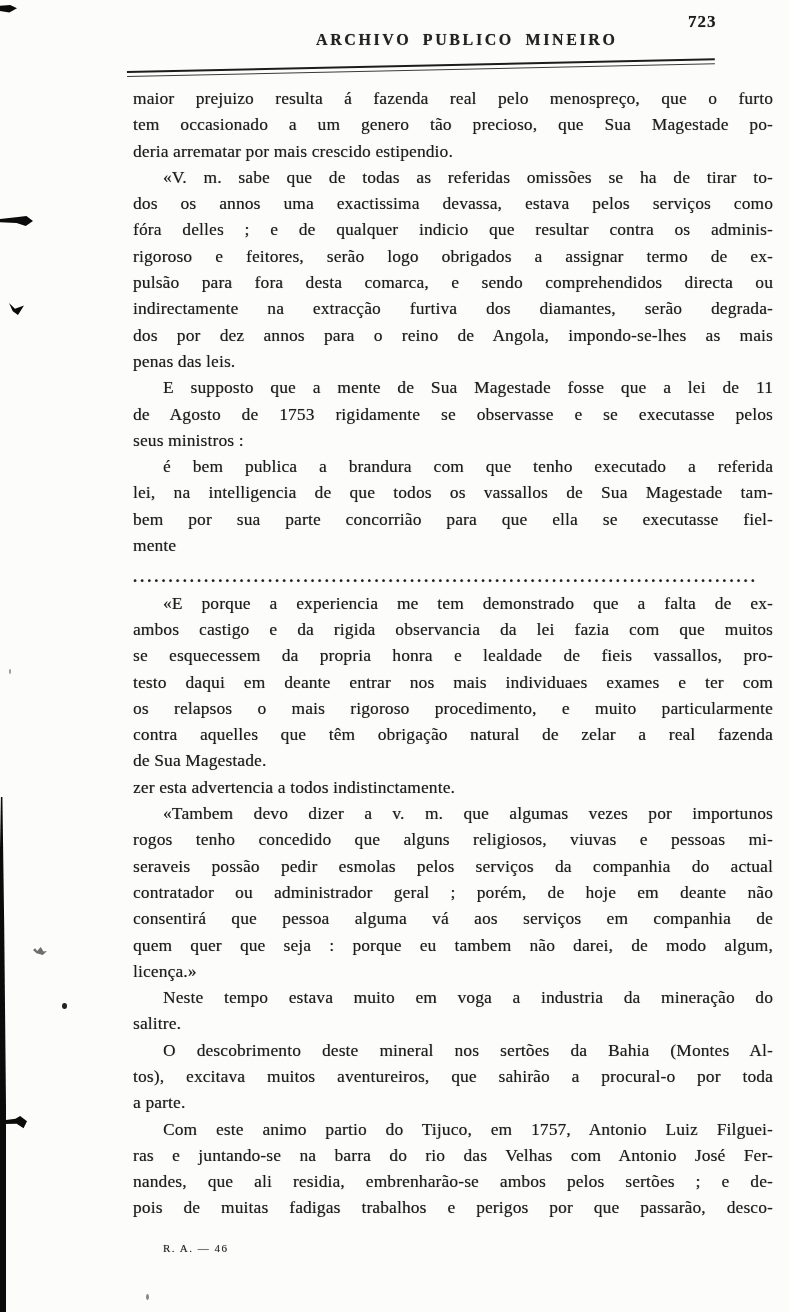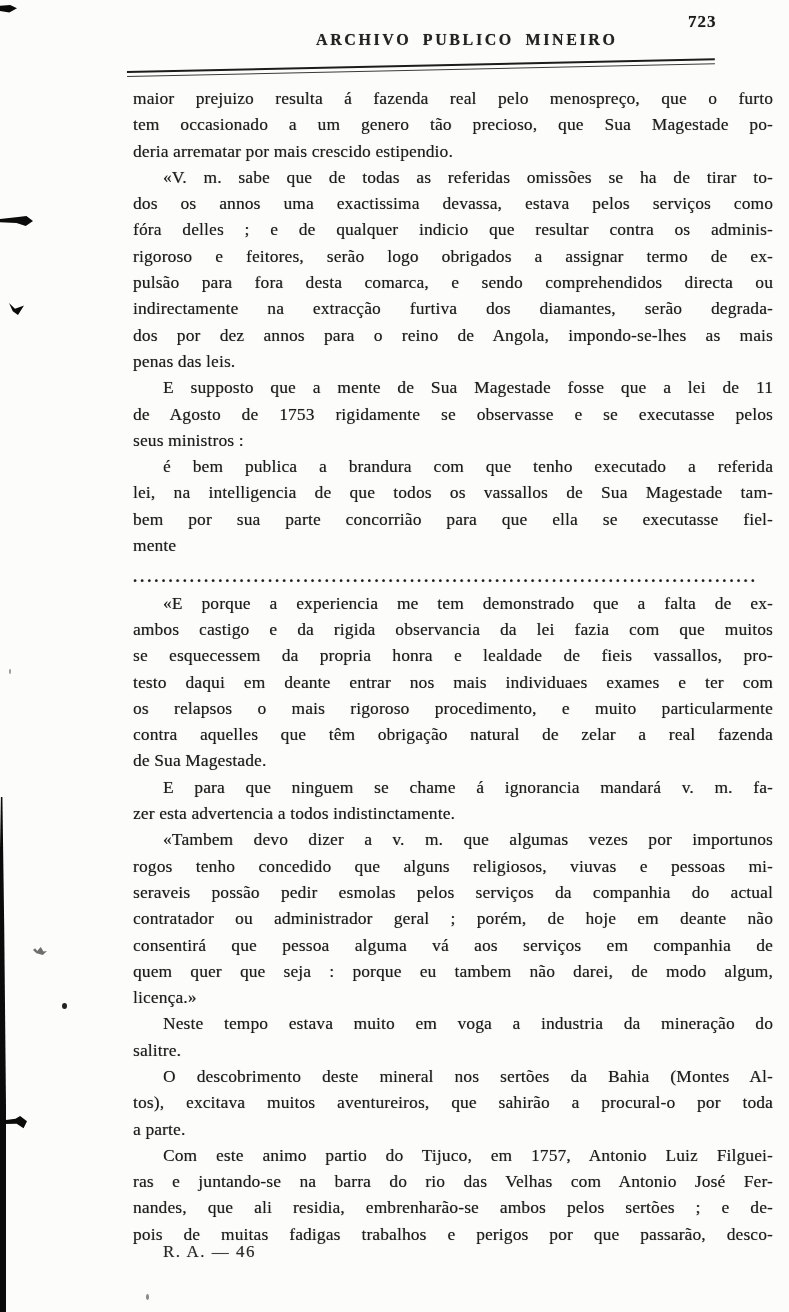--- a/index.html
+++ b/index.html
@@ -52,21 +52,21 @@
   .dots-line{
     white-space:nowrap;overflow:hidden;
     letter-spacing:3.1px;
     font-size:16px;
     min-height:26.3px;
     margin-top:5px;
     font-weight:bold;
   }
   .page-footer{
     position:absolute;left:163px;top:1242px;
-    font-size:17px;letter-spacing:1.5px;
+    font-size:11px;letter-spacing:1.5px;
     color:#2a2a2a;
     text-shadow:0 0 0.8px rgba(25,25,25,.45);
   }
   
   .art{position:absolute;background:#0b0b0b;}
   .art-top-dash{left:0;top:5px;width:17px;height:8px;
     clip-path:polygon(0 10%,60% 0,100% 40%,55% 95%,0 75%);}
   .art-dash2{left:0;top:216px;width:33px;height:10px;
     clip-path:polygon(0 30%,55% 10%,80% 0,100% 50%,78% 100%,50% 70%,0 62%);}
   .art-check{left:9px;top:303px;width:15px;height:12px;
@@ -121,21 +121,20 @@
       <div>
         <div class="line indent">«E porque a experiencia me tem demonstrado que a falta de ex-</div>
         <div class="line">ambos castigo e da rigida observancia da lei fazia com que muitos</div>
         <div class="line">se esquecessem da propria honra e lealdade de fieis vassallos, pro-</div>
         <div class="line">testo daqui em deante entrar nos mais individuaes exames e ter com</div>
         <div class="line">os relapsos o mais rigoroso procedimento, e muito particularmente</div>
         <div class="line">contra aquelles que têm obrigação natural de zelar a real fazenda</div>
         <div class="line lastline">de Sua Magestade.</div>
       </div>
       <div>
-        <div class="line indent">E para que ninguem se chame á ignorancia mandará  v. m. fa-</div>
         <div class="line lastline">zer esta advertencia a todos indistinctamente.</div>
       </div>
       <div>
         <div class="line indent">«Tambem devo dizer a v. m. que algumas vezes por importunos</div>
         <div class="line">rogos tenho concedido que alguns religiosos, viuvas e pessoas mi-</div>
         <div class="line">seraveis possão pedir esmolas pelos serviços da companhia do actual</div>
         <div class="line">contratador ou administrador geral ; porém, de hoje em deante não</div>
         <div class="line">consentirá que pessoa alguma vá aos serviços em companhia de</div>
         <div class="line">quem quer que seja : porque eu tambem não darei, de modo algum,</div>
         <div class="line lastline">licença.»</div>

